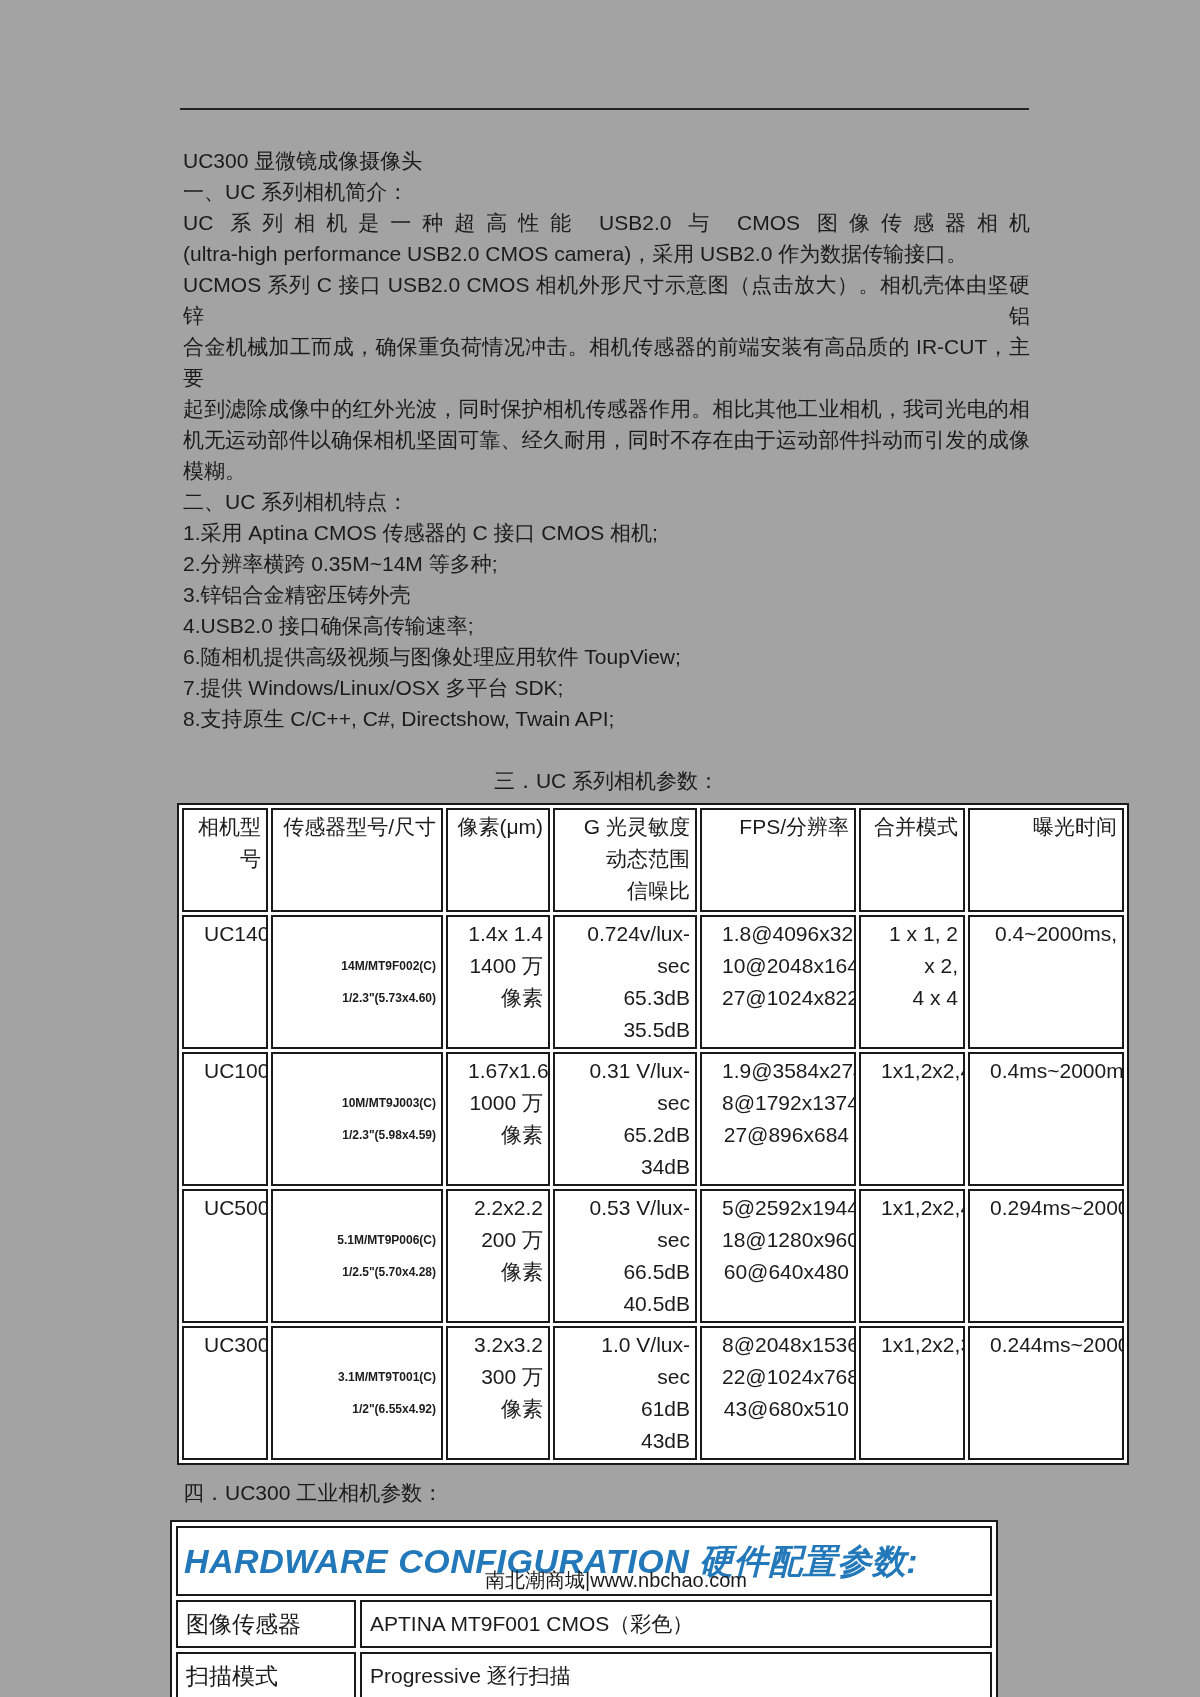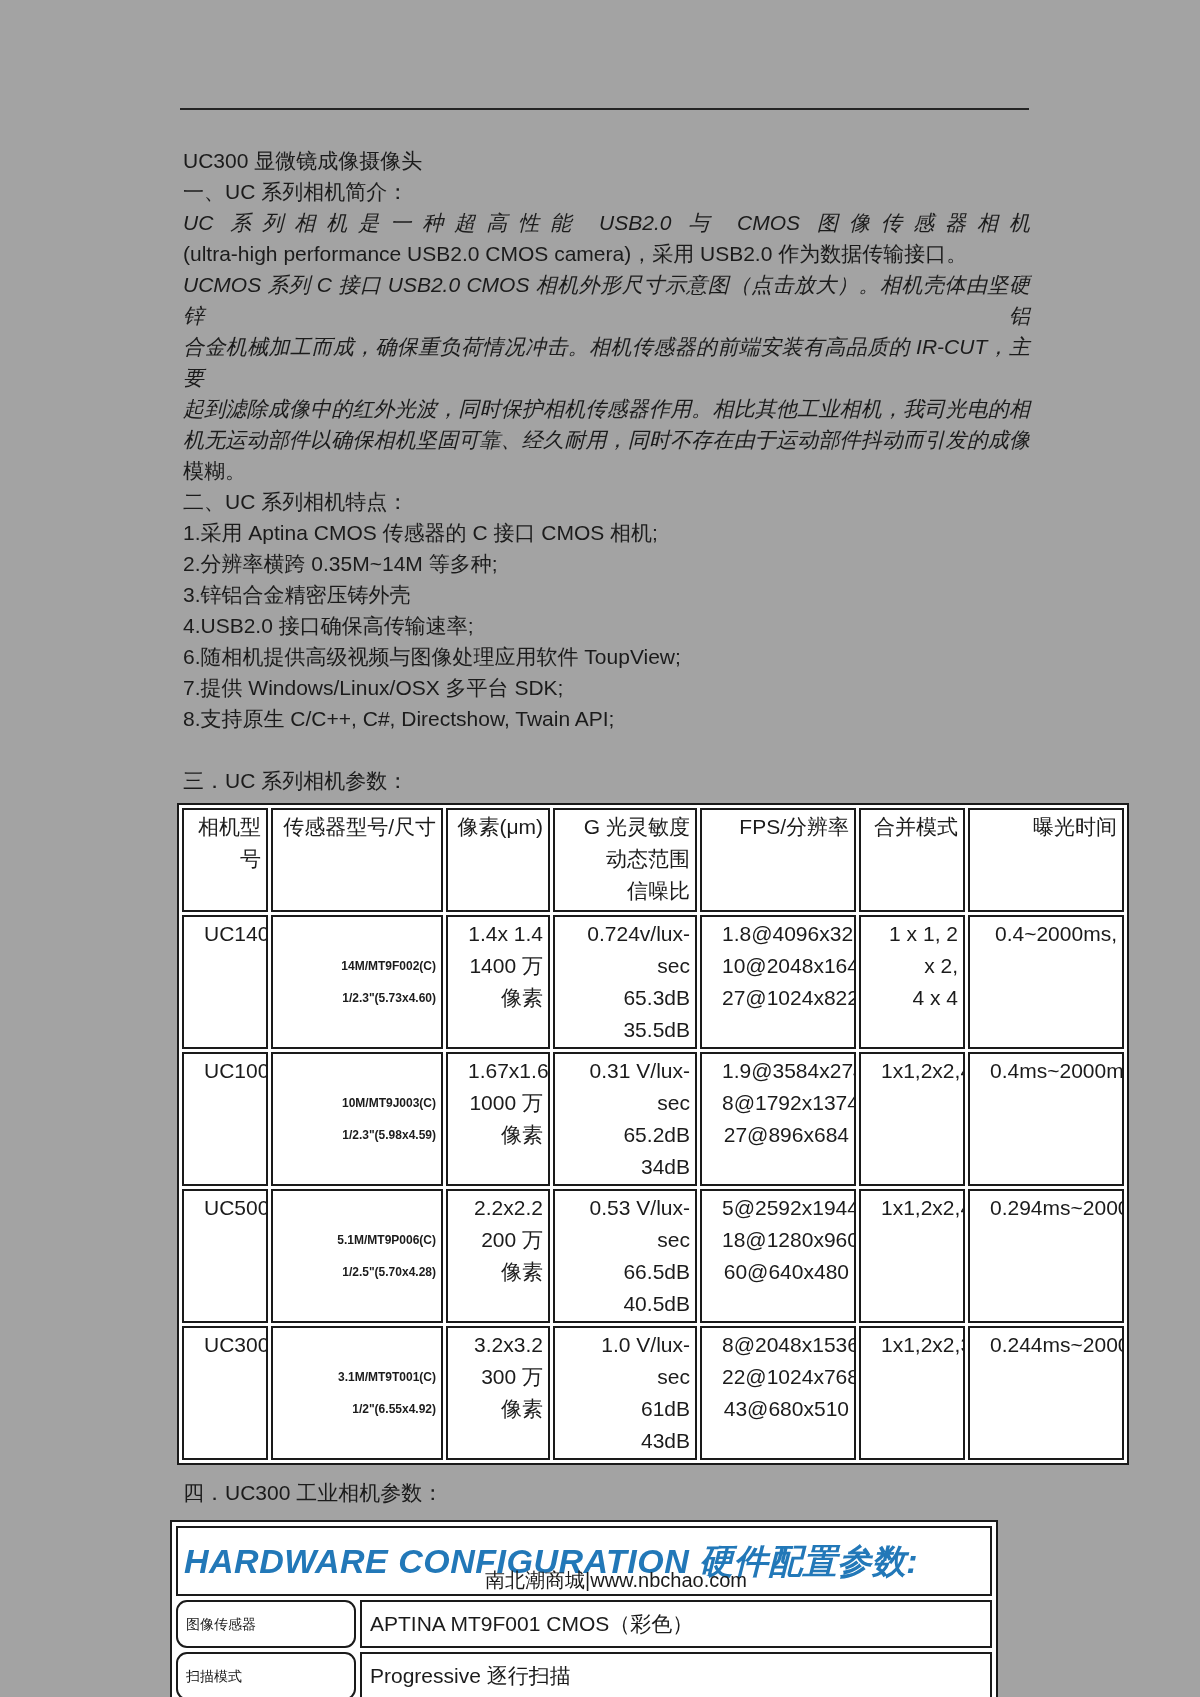--- a/index.html
+++ b/index.html
@@ -6,62 +6,62 @@
   .page {
     position:relative; width:1200px; height:1697px; margin:0 auto;
     background:#a3a3a3; color:#1b1b1b;
     font-family:"Liberation Sans","DejaVu Sans",sans-serif;
     overflow:hidden;
   }
   .toprule { position:absolute; left:180px; top:108px; width:849px; height:0; border-top:2px solid #242424; }
 
   .content { position:absolute; left:183px; top:145px; width:847px; font-size:21px; line-height:31px; }
   .line { min-height:31px; white-space:pre-line; }
-  .jl { text-align:justify; text-align-last:justify;font-style:italic; }
+  .jl { text-align:justify; text-align-last:justify; }
 
   
   table.spec {
     margin:7px 0 0 -6px; width:948px;
     border-collapse:separate; border-spacing:3px;
     border:2px solid #1a1a1a; table-layout:fixed; background:#fff;
   }
   .spec th, .spec td {
     border:2px solid #1a1a1a; background:#fff;
     padding:1px 5px; font-weight:normal; text-align:right; vertical-align:top;
     white-space:pre-line; font-size:21px; line-height:32px;
     overflow:hidden;
   }
   .spec th { height:98px; }
   .spec td { height:100px;padding-left:20px; }
   .spec td.c-sensor {
     text-align:right; font-weight:bold; font-size:12px;
     line-height:32px; vertical-align:middle; padding-top:0;
   }
 
-  .s3h { margin-top:31px; }
+  .s3h { margin-top:31px;text-align:center; }
   .s4h { margin-top:12px; }
 
   
   table.hw {
     margin:12px 0 0 -13px; width:824px;
     border-collapse:separate; border-spacing:4px;
     border:2px solid #1a1a1a; table-layout:fixed; background:#fff;
   }
   .hw td {
     border:2px solid #1a1a1a; background:#fff;
     padding:2px 8px; vertical-align:middle; font-size:21px; line-height:30px;
     overflow:hidden;
     margin-top:20px;
   }
   .hw td.hw-title {
     padding:8px 6px;
     font-size:34px; line-height:50px; font-weight:bold; font-style:italic;
     color:#2278b8; letter-spacing:0.5px; white-space:nowrap;
   }
-  .hw td.hw-label { font-size:14px; height:40px;border-radius:11px; }
+  .hw td.hw-label { font-size:23px; height:40px; }
   .hw td.hw-value { height:40px; }
 
   .footer {
     position:absolute; left:16px; top:1567px; width:1200px;
     text-align:center; font-size:20px; color:#1b1b1b;
   }
 </style>
 </head>
 <body>
 

